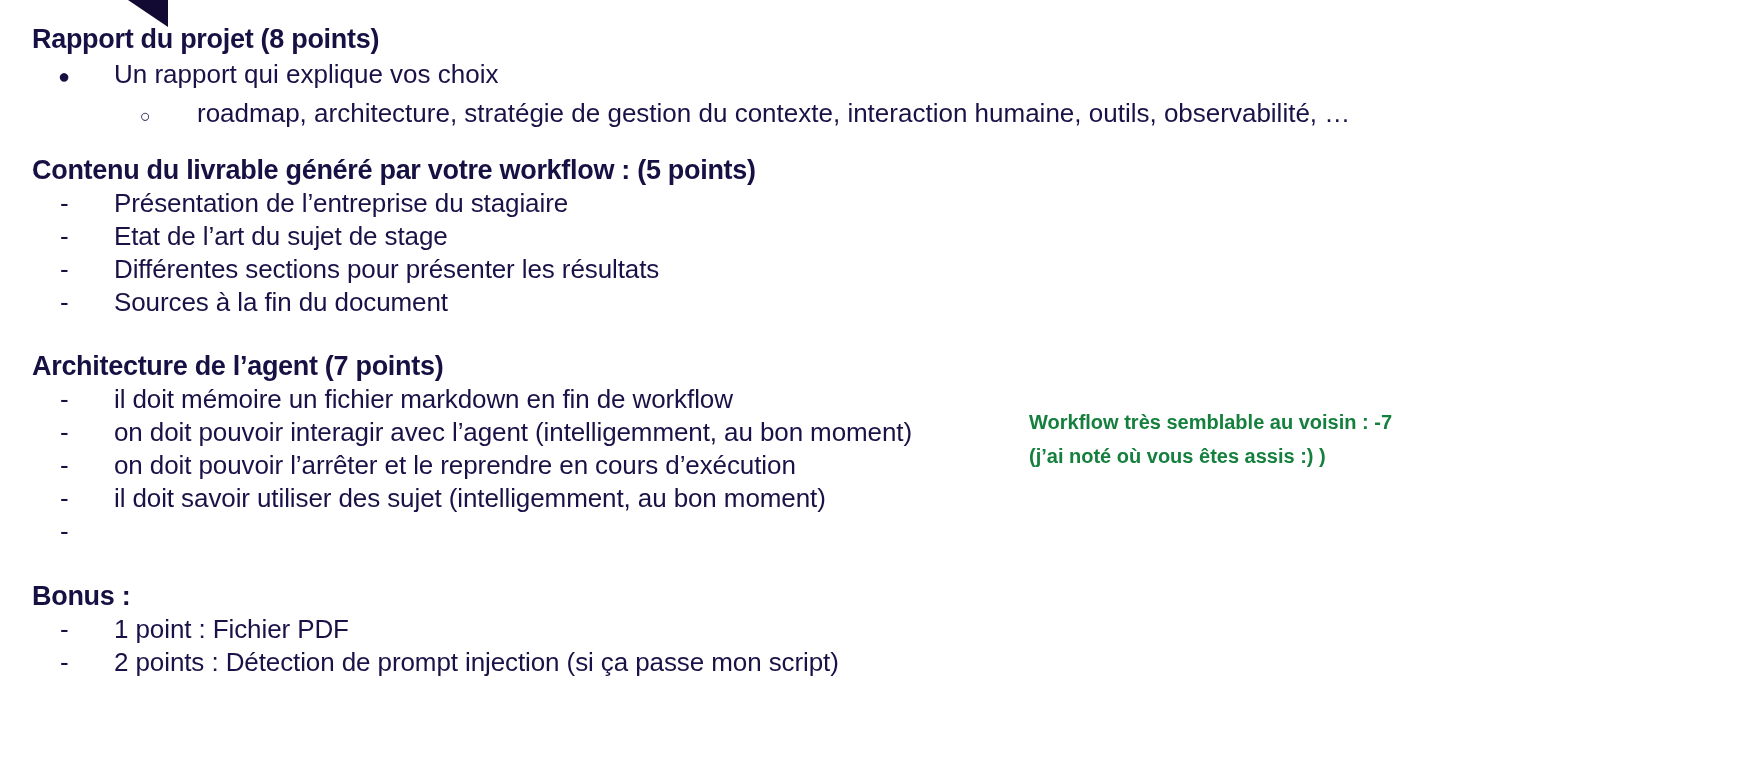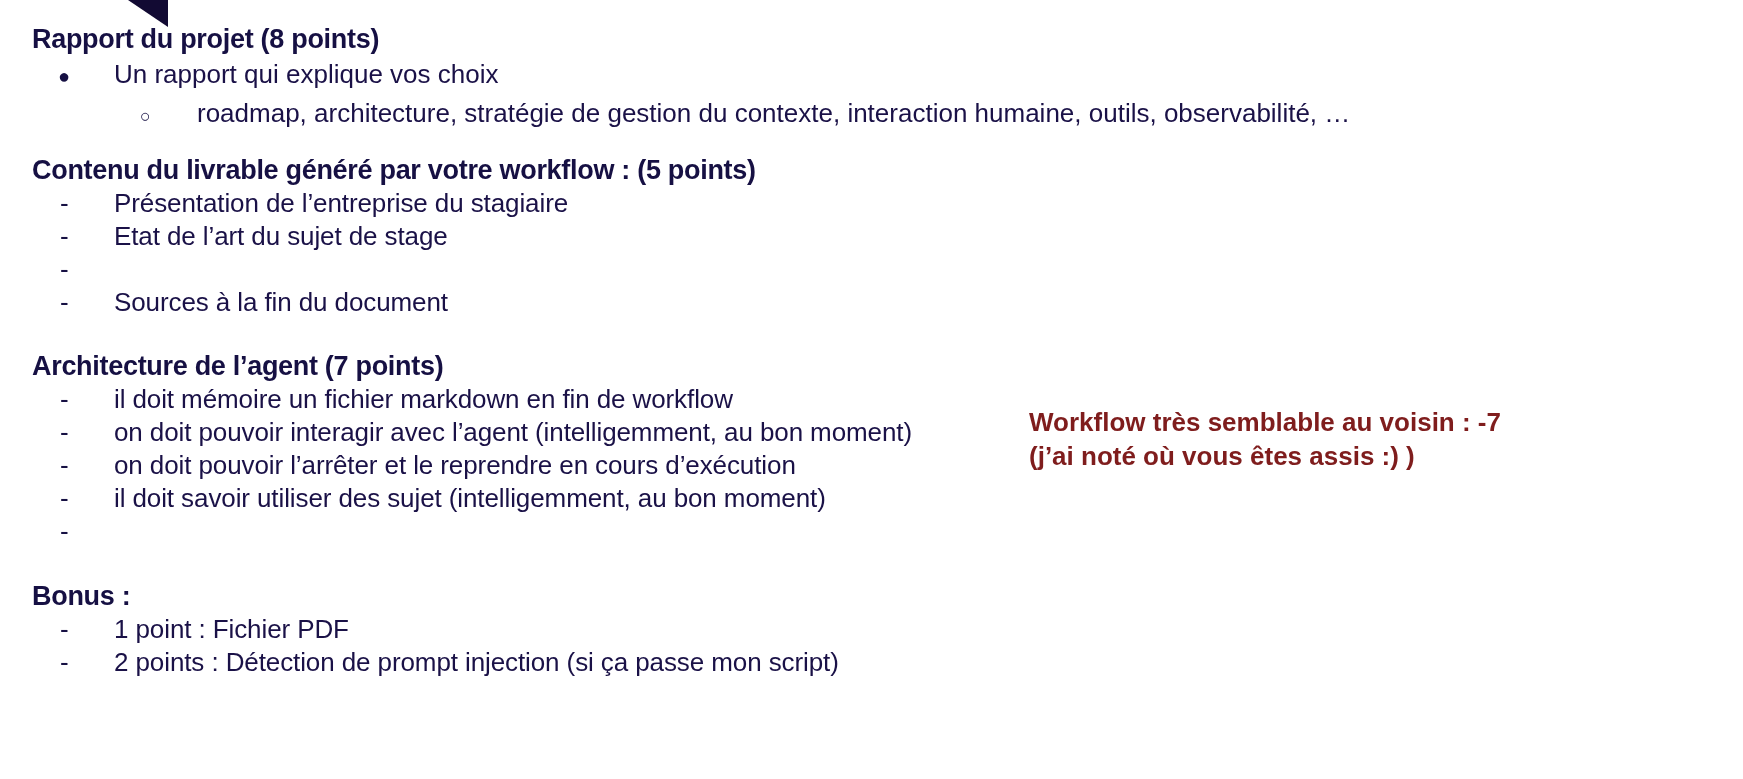--- a/index.html
+++ b/index.html
@@ -108,23 +108,23 @@
     text-underline-offset: 3px;
   }
 
   
   #annotation {
     position: absolute;
     left: 1029px;
     top: 405px;
     width: 560px;
     font-weight: bold;
-    font-size: 26px;
+    font-size: 20px;
     line-height: 34px;
-    color: #7f1d1d;
+    color: #15803d;
   }
   #annotation div { white-space: nowrap; }
 
   
   #block-rapport      { top: 22px; }
   #block-contenu      { top: 153px; }
   #block-architecture { top: 349px; }
   #block-bonus        { top: 579px; }
 </style>
 </head>
@@ -154,20 +154,21 @@
       <li class="dash-row">
         <span class="marker">-</span>
         <span class="txt">Présentation de l’entreprise du stagiaire</span>
       </li>
       <li class="dash-row">
         <span class="marker">-</span>
         <span class="txt">Etat de l’art du sujet de stage</span>
       </li>
       <li class="dash-row">
         <span class="marker">-</span>
+        <span class="txt">Différentes sections pour présenter les résultats</span>
       </li>
       <li class="dash-row">
         <span class="marker">-</span>
         <span class="txt">Sources à la fin du document</span>
       </li>
     </ul>
   </div>
 
   <div class="block" id="block-architecture">
     <div class="heading">Architecture de l’agent (7 points)</div>

